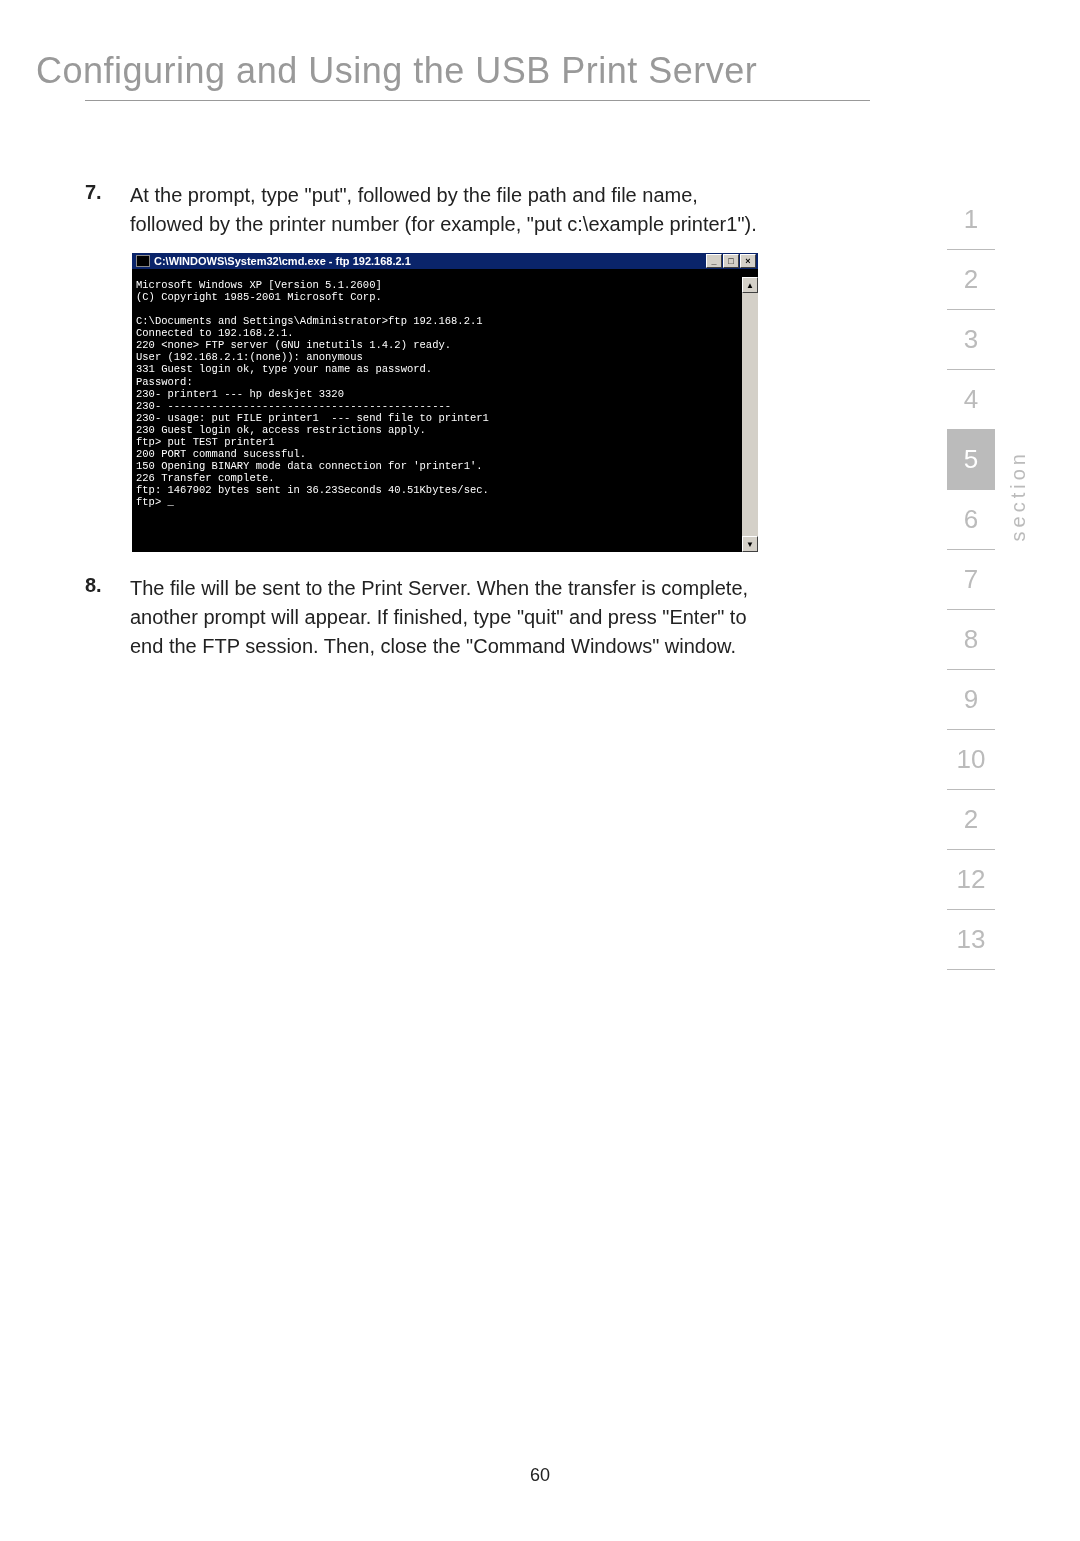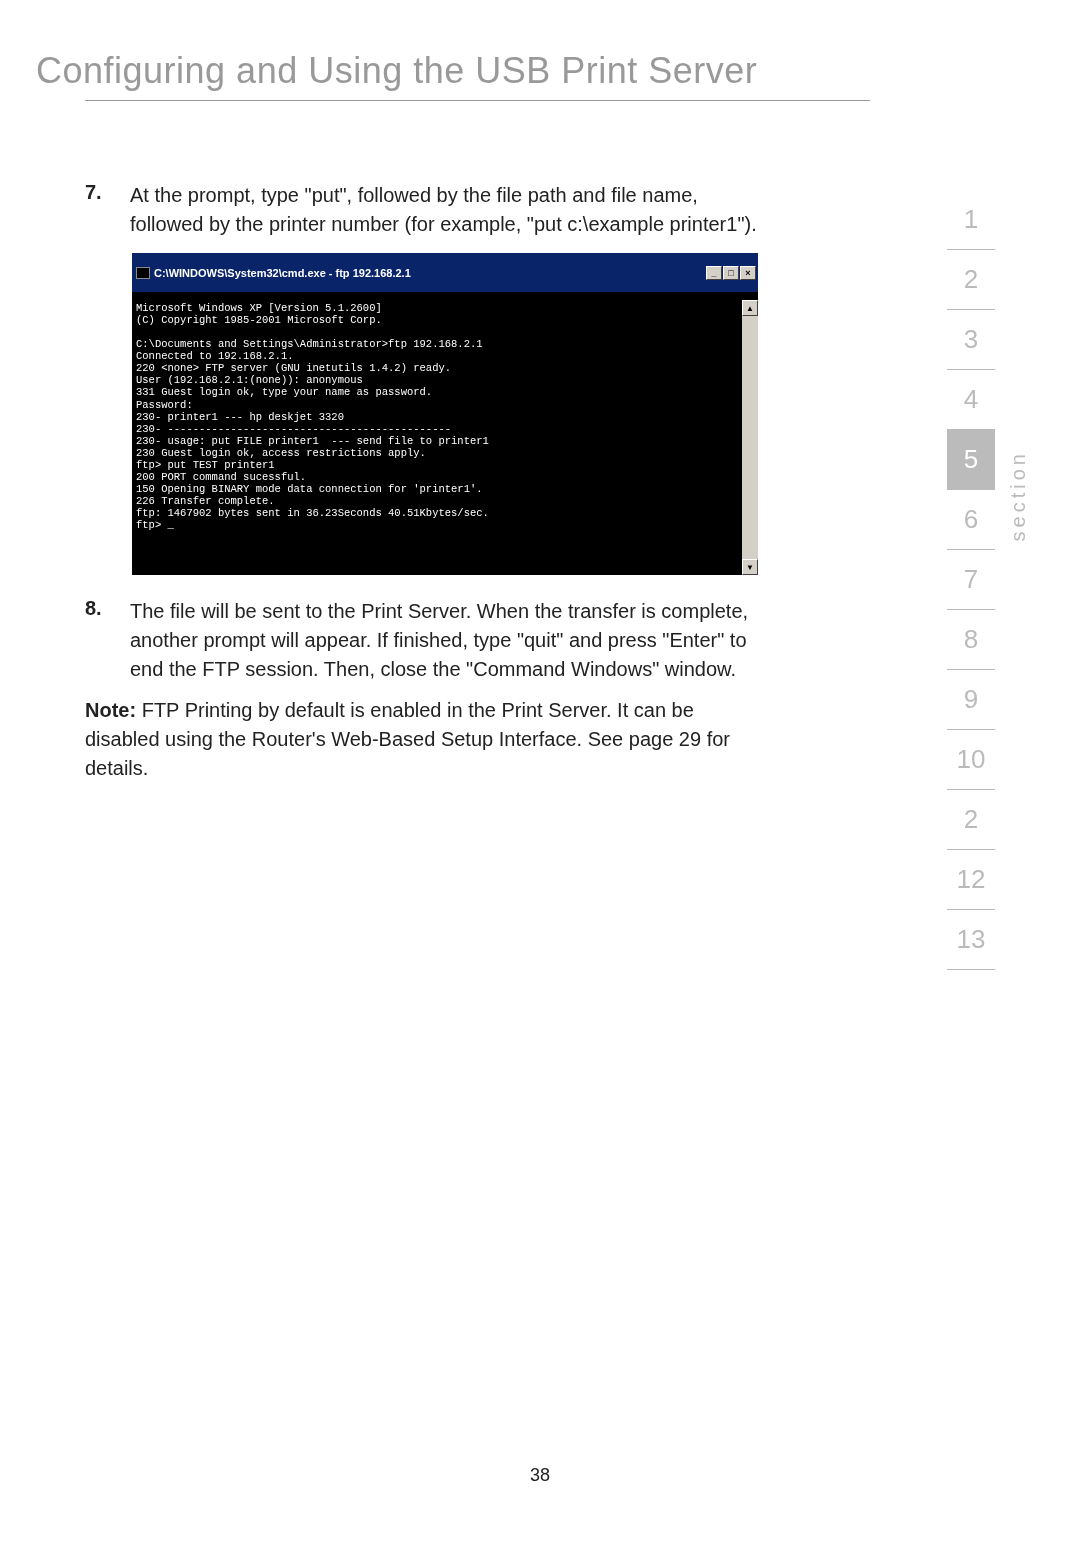--- a/index.html
+++ b/index.html
@@ -48,21 +48,21 @@
     .cmd-window {
       margin-left: 45px;
       width: 630px;
       background: #000;
       border: 2px solid #fff;
       margin-bottom: 20px;
       position: relative;
     }
     .cmd-titlebar {
       background: #0a246a;
-      height: 39px;
+      height: 16px;
       display: flex;
       align-items: center;
       justify-content: space-between;
       padding: 0 2px 0 4px;
     }
     .cmd-titlebar-left {
       display: flex;
       align-items: center;
       gap: 4px;
     }
@@ -228,36 +228,33 @@
         <div class="cmd-scroll-btn">▼</div>
       </div>
     </div>
   </div>
 
   <div class="step">
     <div class="step-num">8.</div>
     <div class="step-text">The file will be sent to the Print Server. When the transfer is complete, another prompt will appear. If finished, type "quit" and press "Enter" to end the FTP session. Then, close the "Command Windows" window.</div>
   </div>
 
-  <div class="note">
-    <span class="note-label">Note:</span><span> FTP Printing by default is enabled in the Print Server. It can be disabled using the Router's Web-Based Setup Interface. See page 29 for details.</span>
-  </div>
 </div>
 
 <div class="section-label">section</div>
 
 <div class="section-nav" id="section-nav">
     <div class="section-item">1</div>
     <div class="section-item">2</div>
     <div class="section-item">3</div>
     <div class="section-item">4</div>
     <div class="section-item active">5</div>
     <div class="section-item">6</div>
     <div class="section-item">7</div>
     <div class="section-item">8</div>
     <div class="section-item">9</div>
     <div class="section-item">10</div>
     <div class="section-item">2</div>
     <div class="section-item">12</div>
     <div class="section-item">13</div>
   </div>
 
-<div class="page-number">38</div>
+<div class="page-number">60</div>
 
 </body></html>

